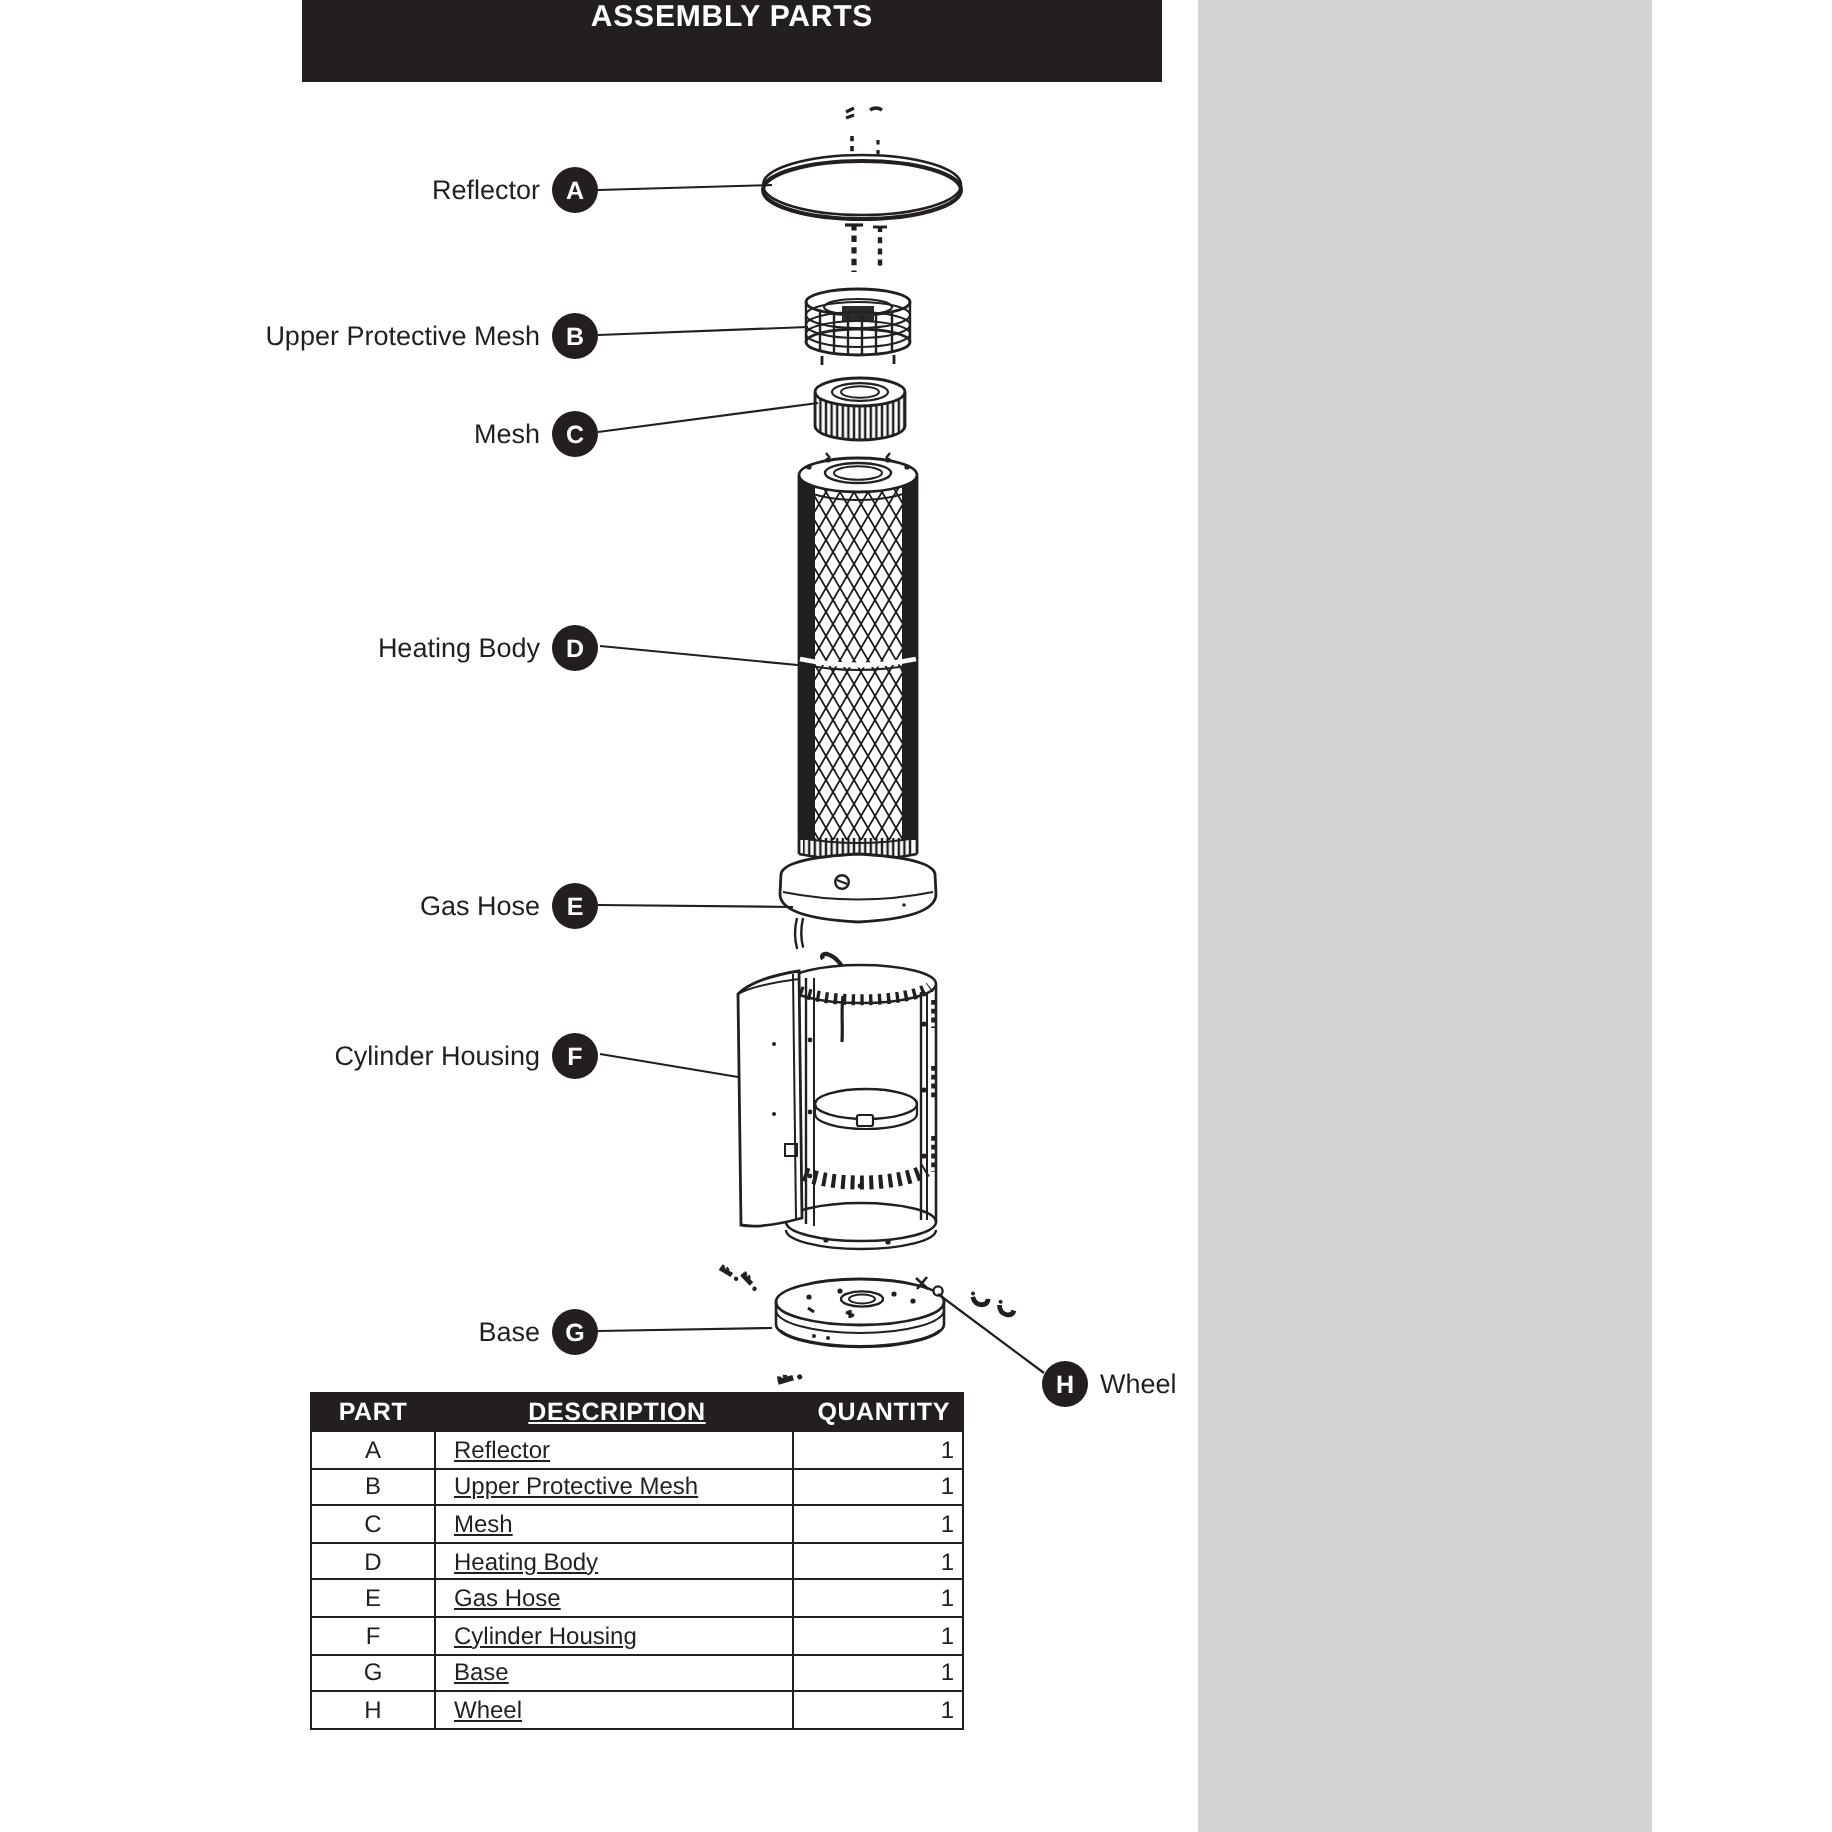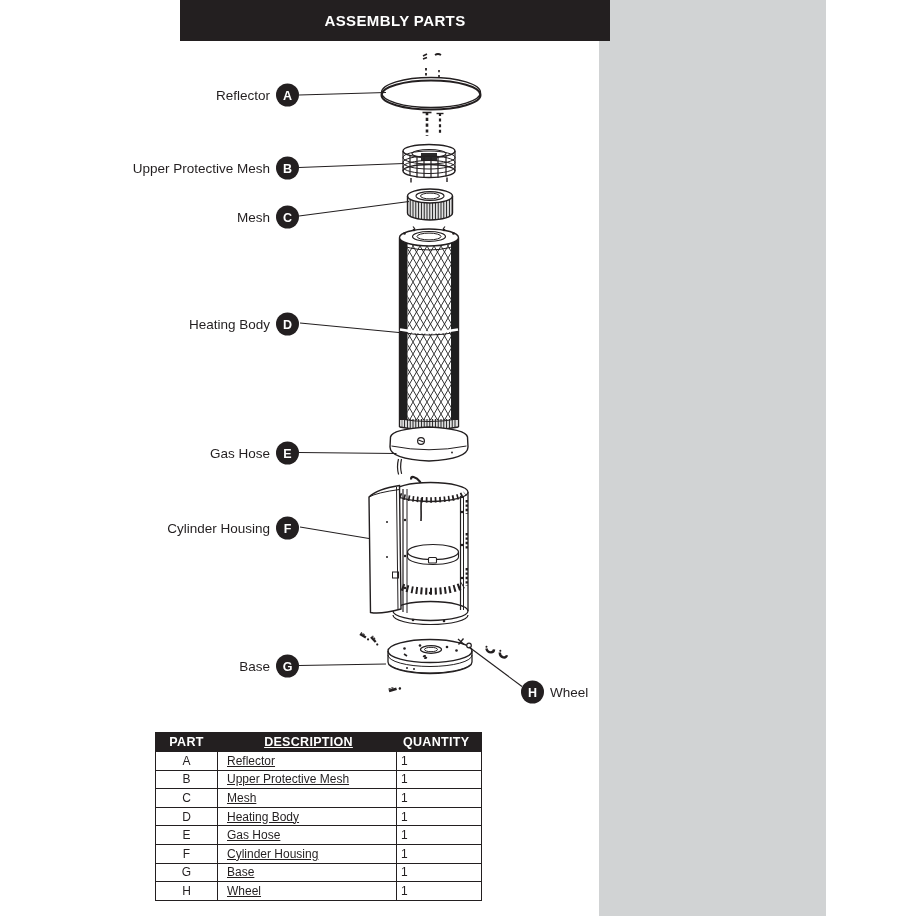--- a/index.html
+++ b/index.html
@@ -1,36 +1,36 @@
 <!DOCTYPE html>
 <html><head>
 <meta charset="utf-8">
 <style>
   html,body{margin:0;padding:0;}
   .page{position:relative;width:916px;height:916px;background:#ffffff;overflow:hidden;
         font-family:"Liberation Sans","DejaVu Sans",sans-serif;color:#231f20;}
   .side-panel{position:absolute;left:599px;top:0;width:227px;height:916px;background:#d1d3d4;}
   .title-bar{position:absolute;left:151px;top:0;width:430px;height:41px;background:#231f20;
-             display:flex;align-items:center;justify-content:center;margin-left:29px;}
+             display:flex;justify-content:center;}
   .title-bar span{color:#ffffff;font-size:15px;font-weight:bold;letter-spacing:.4px;}
   .diagram-svg{position:absolute;left:0;top:0;width:599px;height:730px;}
   .label-row{position:absolute;display:flex;align-items:center;gap:6px;
              font-size:13.5px;color:#231f20;transform:translateY(-50%);white-space:nowrap;}
   .label-row .txt{white-space:nowrap;}
   .badge{width:23px;height:23px;border-radius:50%;background:#231f20;color:#fff;
          display:flex;align-items:center;justify-content:center;
          font-weight:bold;font-size:12.5px;flex:0 0 auto;}
-  .parts-table{position:absolute;left:155px;top:732px;border-collapse:collapse;
+  .parts-table{position:absolute;left:155px;top:696px;border-collapse:collapse;
                font-size:12px;color:#231f20;}
   .parts-table th{background:#231f20;color:#ffffff;font-size:12.5px;font-weight:bold;
                   height:18px;padding:0 6px;border:1.4px solid #231f20;letter-spacing:.3px;}
   .parts-table td{border:1.4px solid #231f20;height:17.6px;padding:0 4px;background:#fff;}
   .col-part{width:49px;text-align:center;}
   .col-desc{width:163px;text-align:left;padding-left:9px !important;text-decoration:underline;}
-  .col-qty{width:72px;text-align:left;}
+  .col-qty{width:72px;text-align:right;}
 </style>
 </head>
 <body>
 
 <div class="page">
 
   <div class="side-panel"></div>
 
   <div class="title-bar">
     <span>ASSEMBLY PARTS</span>

